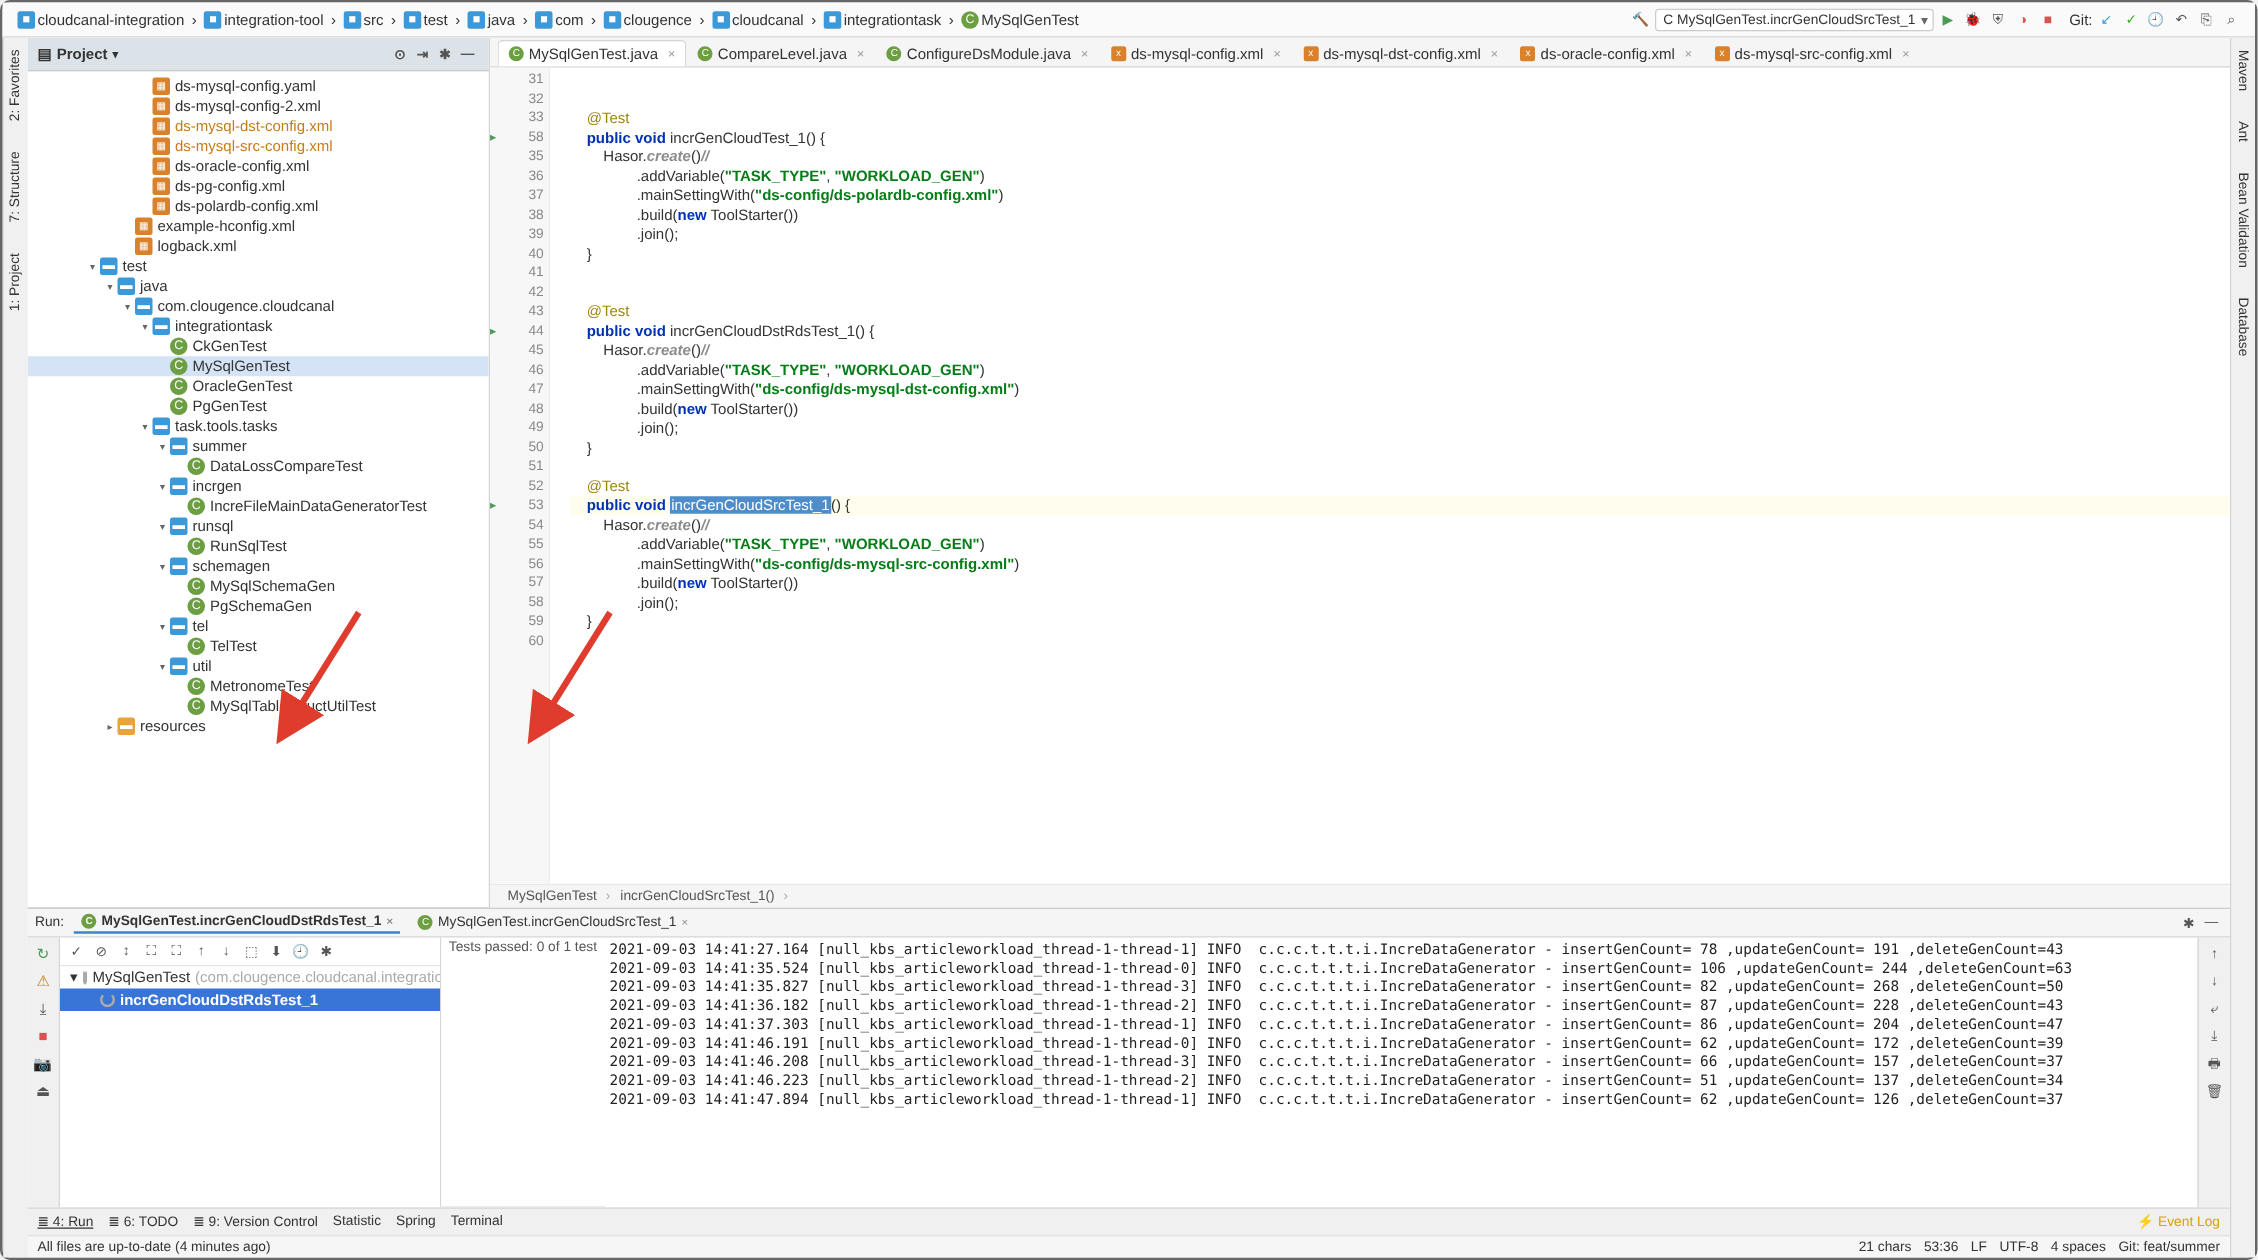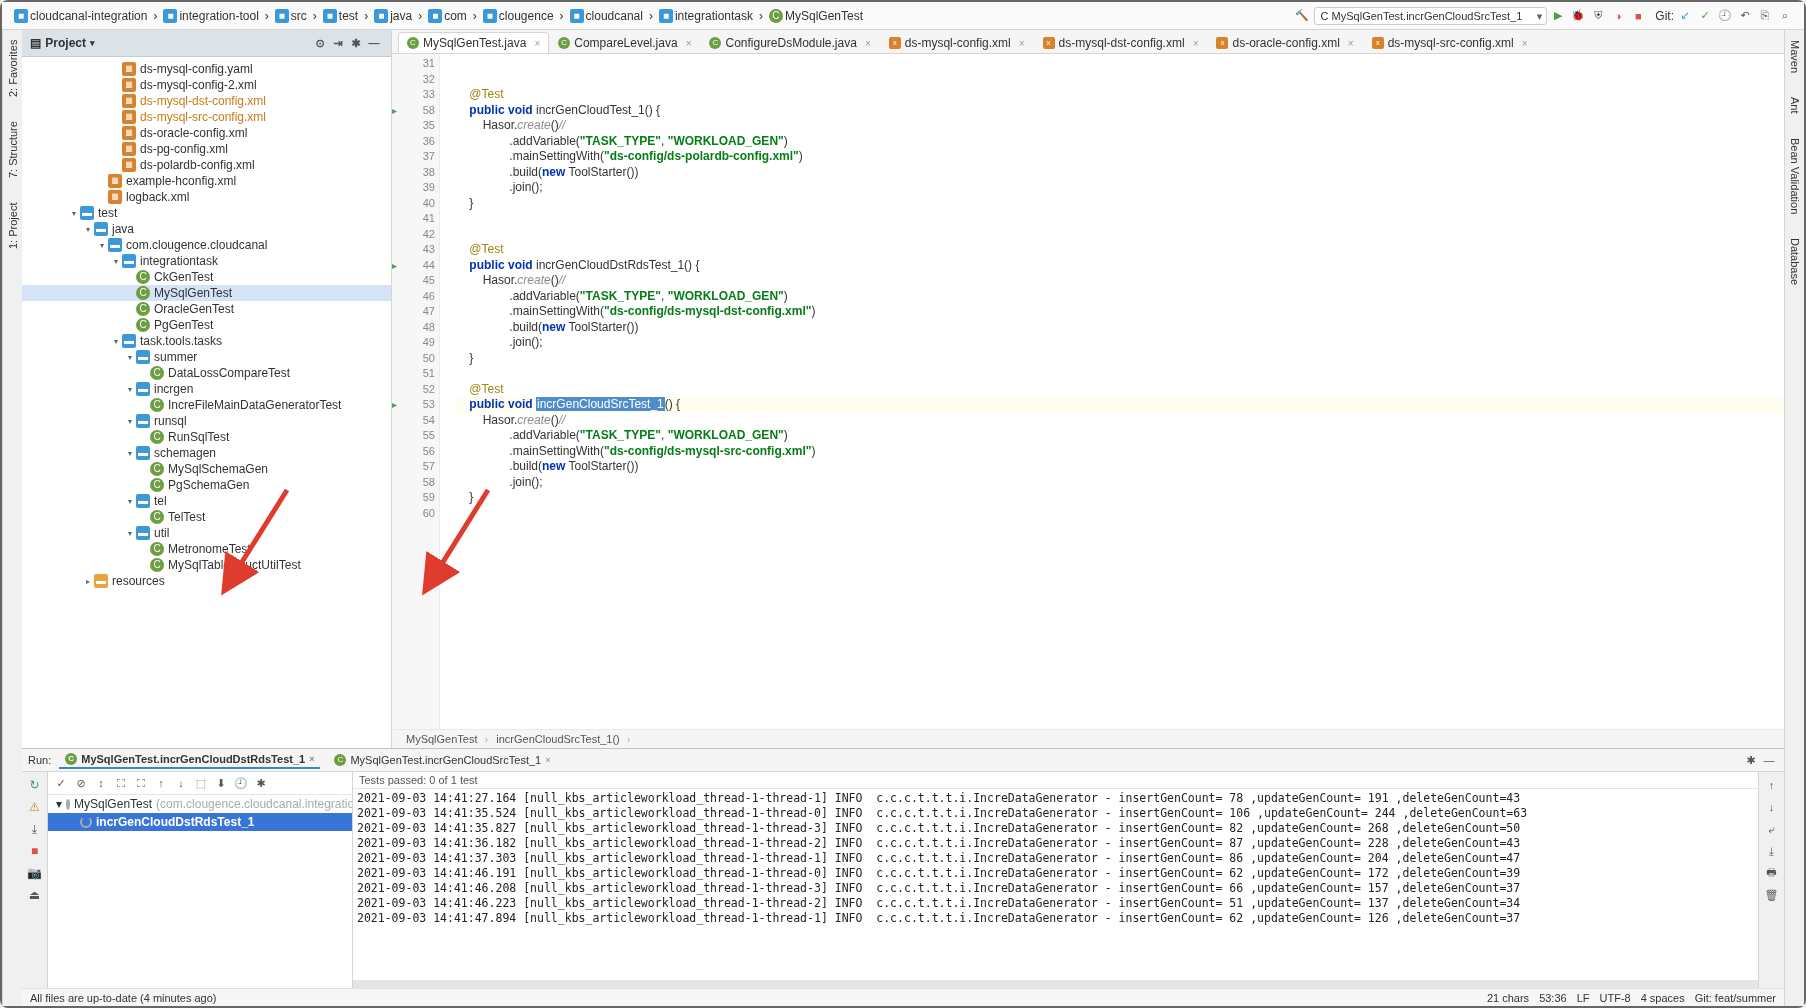--- a/index.html
+++ b/index.html
@@ -18,21 +18,21 @@
 
 .toolbar { display: flex; align-items: center; padding: 2px 10px; border-bottom: 1px solid #d5d5d5; background: #fafafa; font-size: 12px; height: 28px; }
 .breadcrumb { display: flex; align-items: center; gap: 4px; flex: 1; }
 .crumb { display: inline-flex; align-items: center; gap: 2px; padding: 0 2px; white-space: nowrap; cursor: pointer; }
 .ico { display: inline-block; width: 14px; height: 14px; border-radius: 2px; font-size: 10px; text-align: center; line-height: 14px; }
 .ico.folder { background: #3b99d9; color: white; }
 .ico.folder-orange { background: #e8a33d; color: white; }
 .ico.class { background: #6c9e42; color: white; border-radius: 50%; }
 .ico.xml { background: #d9822b; color: white; font-size: 8px; }
 .tool-right { display: flex; gap: 2px; align-items: center; }
-.dropdown { border: 1px solid #ccc; padding: 2px 24px 2px 6px; background: white; border-radius: 3px; font-size: 11px; cursor: pointer; position: relative; min-width: 200px; }
+.dropdown { border: 1px solid #ccc; padding: 2px 14px 2px 6px; background: white; border-radius: 3px; font-size: 11px; cursor: pointer; position: relative; min-width: 200px; }
 .dropdown::after { content: "▾"; position: absolute; right: 4px; color: #666; }
 .ticon { width: 18px; height: 18px; display: inline-flex; align-items: center; justify-content: center; font-size: 11px; cursor: pointer; color: #555; border-radius: 2px; }
 
 
 .body { flex: 1; display: flex; overflow: hidden; }
 .left-stripe { width: 20px; background: #f0f0f0; border-right: 1px solid #d5d5d5; writing-mode: vertical-lr; transform: rotate(180deg); display: flex; align-items: center; justify-content: flex-end; padding: 6px 0; font-size: 11px; gap: 16px; }
 .left-stripe span { cursor: pointer; padding: 4px 2px; }
 .right-stripe { width: 20px; background: #f0f0f0; border-left: 1px solid #d5d5d5; writing-mode: vertical-rl; display: flex; align-items: center; padding: 6px 0; font-size: 11px; gap: 16px; }
 .right-stripe span { cursor: pointer; padding: 4px 2px; }
 
@@ -61,21 +61,21 @@
 .tab .xml-ico { width: 12px; height: 12px; background: #d9822b; border-radius: 2px; font-size: 8px; color: white; text-align: center; line-height: 12px; }
 
 .code-area { flex: 1; display: flex; overflow: hidden; position: relative; }
 .gutter { width: 48px; background: #f7f7f7; border-right: 1px solid #ececec; font-size: 11px; color: #888; text-align: right; padding: 2px 4px 0 0; font-family: Menlo, monospace; line-height: 15.5px; }
 .gutter-line { height: 15.5px; position: relative; text-align: right; }
 .gutter-line.run::after { content: "▸"; position: absolute; left: 0; color: #499c54; font-size: 10px; }
 .code { flex: 1; font-family: Menlo, monospace; font-size: 12px; line-height: 15.5px; padding: 2px 0 0 16px; white-space: pre; overflow: hidden; }
 .kw { color: #0033b3; font-weight: bold; }
 .anno { color: #9e880d; }
 .str { color: #067d17; font-weight: bold; }
-.cm { color: #8c8c8c; font-style: italic; }
+.cm { color: #8c8c8c; font-style: italic; font-weight: bold; }
 .hl-line { background: #fffeee; display: inline-block; width: 100%; }
 .sel { background: #4f8dca; color: white; padding: 0 1px; }
 .editor-footer { display: flex; gap: 8px; padding: 3px 14px; font-size: 11px; color: #555; border-top: 1px solid #e8e8e8; background: #f5f5f5; }
 .editor-footer span::after { content: " ›"; color: #aaa; margin-left: 4px; }
 
 
 .red-arrow { position: absolute; width: 60px; height: 90px; pointer-events: none; }
 .red-arrow svg { overflow: visible; }
 
 
@@ -90,21 +90,21 @@
 .run-body { flex: 1; display: flex; border-top: 1px solid #d5d5d5; overflow: hidden; }
 .run-gutter { width: 26px; background: #f0f0f0; display: flex; flex-direction: column; align-items: center; gap: 4px; padding: 4px 0; border-right: 1px solid #d5d5d5; }
 .run-gutter .ticon { font-size: 12px; }
 .run-stop { color: #d9534f; font-size: 14px; }
 .run-tree { width: 305px; background: #fff; border-right: 1px solid #d5d5d5; font-size: 12px; display: flex; flex-direction: column; }
 .run-tree-tools { padding: 2px 4px; display: flex; gap: 2px; border-bottom: 1px solid #e5e5e5; }
 .run-tree-body { flex: 1; overflow: auto; }
 .run-tree-body .row { padding: 2px 6px; display: flex; align-items: center; gap: 4px; cursor: pointer; }
 .run-tree-body .row.sel { background: #3875d6; color: white; }
 .spin { display: inline-block; width: 12px; height: 12px; border: 2px solid #aaa; border-top-color: transparent; border-radius: 50%; }
-.console { flex: 1; display: flex; flex-direction: column; background: #fff; overflow: hidden; justify-content: flex-end; }
+.console { flex: 1; display: flex; flex-direction: row; background: #fff; overflow: hidden; justify-content: flex-end; }
 .console-head { padding: 2px 6px; font-size: 11px; color: #555; border-bottom: 1px solid #e5e5e5; }
 .console-body { flex: 1; font-family: Menlo, monospace; font-size: 11.5px; padding: 2px 4px; line-height: 15px; color: #222; white-space: pre; overflow: hidden; }
 .console-right { width: 26px; display: flex; flex-direction: column; gap: 4px; align-items: center; padding: 4px 0; background: #f0f0f0; border-left: 1px solid #d5d5d5; }
 .scrollbar { height: 8px; background: #e5e5e5; }
 
 
 .statusbar { height: 22px; border-top: 1px solid #d5d5d5; display: flex; align-items: center; padding: 0 8px; font-size: 11px; background: #f0f0f0; gap: 18px; }
 .statusbar .left { display: flex; gap: 12px; }
 .statusbar .right { display: flex; gap: 12px; margin-left: auto; }
 .status-msg { display: flex; align-items: center; padding: 0 8px; font-size: 11px; background: #f6f6f6; border-top: 1px solid #e0e0e0; height: 18px; }
@@ -582,20 +582,33 @@
             <span class="ticon">↑</span>
             <span class="ticon">↓</span>
             <span class="ticon">⤶</span>
             <span class="ticon">⤓</span>
             <span class="ticon">🖶</span>
             <span class="ticon">🗑</span>
           </div>
         </div>
       </div>
 
+      <div class="statusbar">
+        <div class="left" id="bottom-left">
+            <span style="cursor: pointer; text-decoration: underline;">≣ 4: Run</span>
+            <span style="cursor: pointer;">≣ 6: TODO</span>
+            <span style="cursor: pointer;">≣ 9: Version Control</span>
+            <span style="cursor: pointer;">Statistic</span>
+            <span style="cursor: pointer;">Spring</span>
+            <span style="cursor: pointer;">Terminal</span>
+          </div>
+        <div class="right">
+          <span class="yellow-plug">⚡ <span>Event Log</span></span>
+        </div>
+      </div>
 
       <div class="status-msg">
         <span>All files are up-to-date (4 minutes ago)</span>
         <div class="right" id="status-right">
             <span>21 chars</span>
             <span>53:36</span>
             <span>LF</span>
             <span>UTF-8</span>
             <span>4 spaces</span>
             <span>Git: feat/summer</span>

